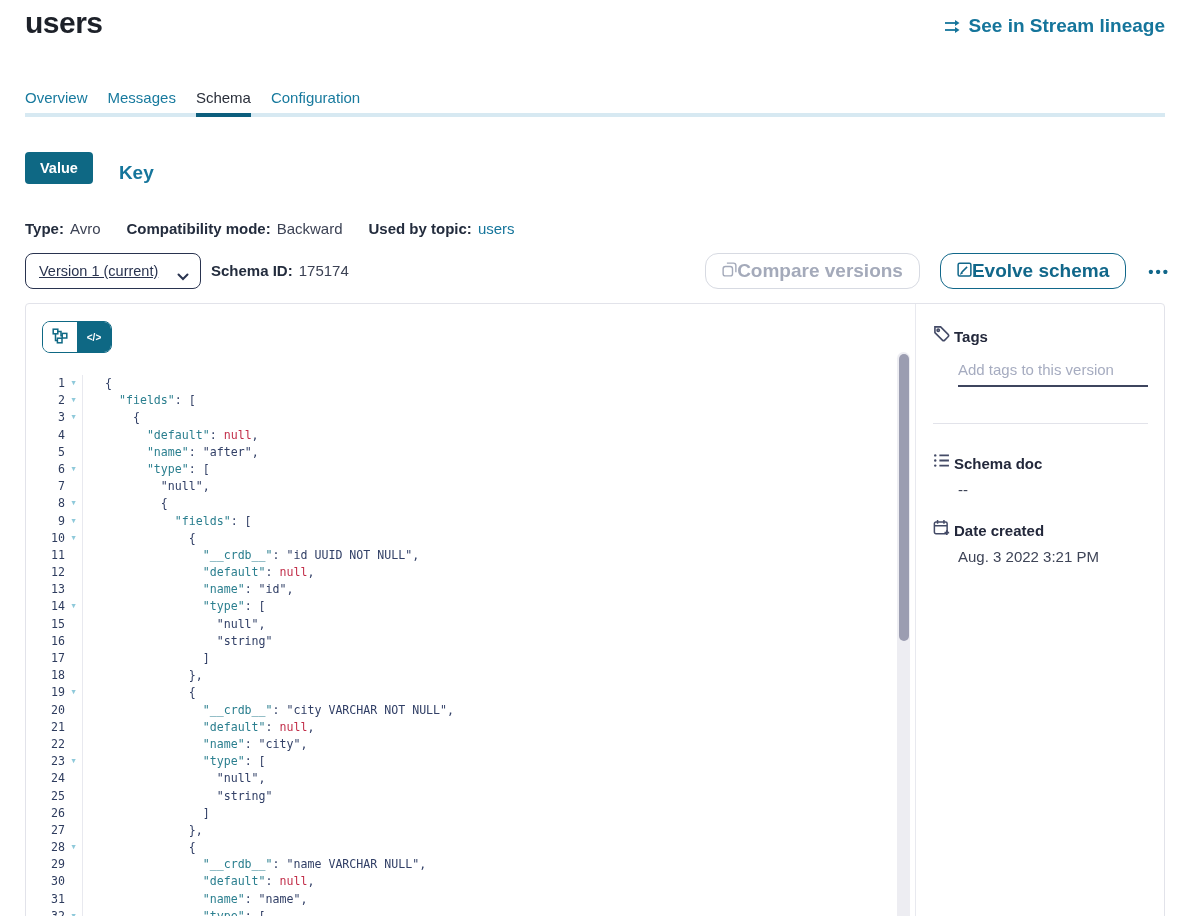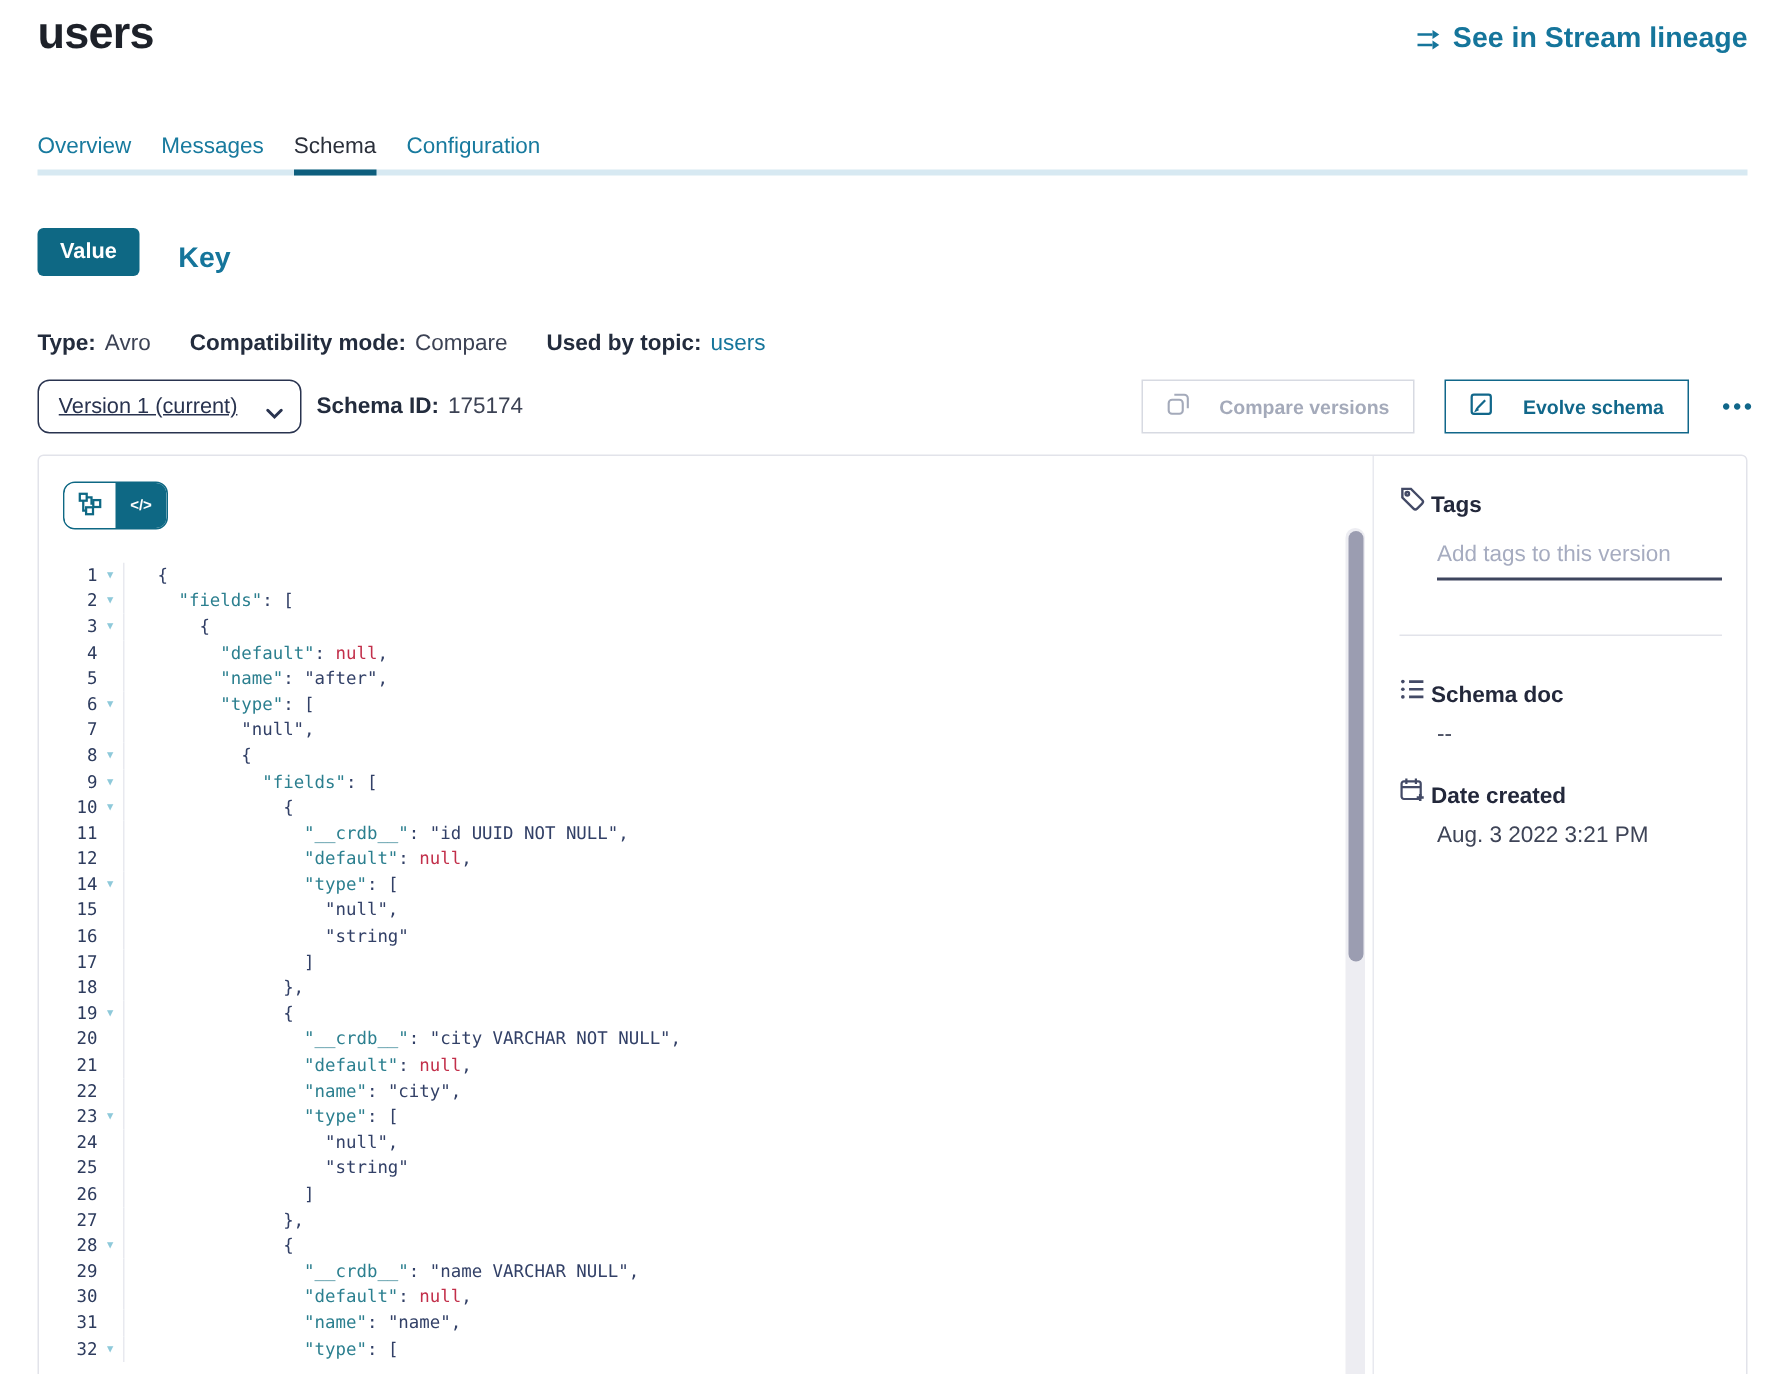--- a/index.html
+++ b/index.html
@@ -60,22 +60,22 @@
   }
   .select-wrap select {
     appearance:none; -webkit-appearance:none; width:100%; height:100%;
     border:none; background:transparent; font-family:inherit;
     font-size:14.5px; color:#29334f; padding:0 32px 0 13px; cursor:pointer;text-decoration:underline;
   }
   .select-wrap .chev { position:absolute; right:11px; top:13px; pointer-events:none; color:#29334f; }
   .schema-id { position:absolute; left:186px; top:9px; font-size:15px; display:flex; gap:6px; }
   .actions { position:absolute; right:-7px; top:0; display:flex; gap:20px; align-items:center; }
   .btn-outline {
-    display:flex; align-items:center; gap:20px; height:36px; padding:0 16px;
-    background:#fff; border-radius:0; font-size:13px; font-weight:bold;
+    display:flex; align-items:center; gap:0; height:36px; padding:0 16px;
+    background:#fff; border-radius:13px; font-size:19px; font-weight:bold;
     cursor:pointer; font-family:inherit;
   }
   .btn-compare { border:1px solid #d7dae2; color:#a4aaba; cursor:default; }
   .btn-evolve  { border:1px solid #11678a; color:#11678a; }
   .more-menu {
     background:none; border:none; color:#11678a; font-size:15px; letter-spacing:2px;
     cursor:pointer; font-weight:bold; padding:4px 2px;
   }
   
   .main-box {
@@ -159,21 +159,21 @@
   <button class="btn-key">Key</button>
 </div>
 
 <div class="meta-row">
     <div class="meta-item">
       <span class="meta-label">Type:</span>
       <span class="meta-value">Avro</span>
     </div>
     <div class="meta-item">
       <span class="meta-label">Compatibility mode:</span>
-      <span class="meta-value">Compare</span>
+      <span class="meta-value">Backward</span>
     </div>
     <div class="meta-item">
       <span class="meta-label">Used by topic:</span>
       <span class="meta-value link">users</span>
     </div>
   </div>
 
 <div class="version-row">
   <div class="select-wrap">
     <select id="version-select"><option>Version 1 (current)</option></select>
@@ -233,20 +233,21 @@
         <div class="code-line"><span class="gutter"><span class="ln">3</span><span class="fold">▼</span></span><span class="code-text">    {</span></div>
         <div class="code-line"><span class="gutter"><span class="ln">4</span><span class="fold"></span></span><span class="code-text">      <span class="tok-key">"default"</span>: <span class="tok-null">null</span>,</span></div>
         <div class="code-line"><span class="gutter"><span class="ln">5</span><span class="fold"></span></span><span class="code-text">      <span class="tok-key">"name"</span>: <span class="tok-str">"after"</span>,</span></div>
         <div class="code-line"><span class="gutter"><span class="ln">6</span><span class="fold">▼</span></span><span class="code-text">      <span class="tok-key">"type"</span>: [</span></div>
         <div class="code-line"><span class="gutter"><span class="ln">7</span><span class="fold"></span></span><span class="code-text">        <span class="tok-str">"null"</span>,</span></div>
         <div class="code-line"><span class="gutter"><span class="ln">8</span><span class="fold">▼</span></span><span class="code-text">        {</span></div>
         <div class="code-line"><span class="gutter"><span class="ln">9</span><span class="fold">▼</span></span><span class="code-text">          <span class="tok-key">"fields"</span>: [</span></div>
         <div class="code-line"><span class="gutter"><span class="ln">10</span><span class="fold">▼</span></span><span class="code-text">            {</span></div>
         <div class="code-line"><span class="gutter"><span class="ln">11</span><span class="fold"></span></span><span class="code-text">              <span class="tok-key">"__crdb__"</span>: <span class="tok-str">"id UUID NOT NULL"</span>,</span></div>
         <div class="code-line"><span class="gutter"><span class="ln">12</span><span class="fold"></span></span><span class="code-text">              <span class="tok-key">"default"</span>: <span class="tok-null">null</span>,</span></div>
+        <div class="code-line"><span class="gutter"><span class="ln">13</span><span class="fold"></span></span><span class="code-text">              <span class="tok-key">"name"</span>: <span class="tok-str">"id"</span>,</span></div>
         <div class="code-line"><span class="gutter"><span class="ln">14</span><span class="fold">▼</span></span><span class="code-text">              <span class="tok-key">"type"</span>: [</span></div>
         <div class="code-line"><span class="gutter"><span class="ln">15</span><span class="fold"></span></span><span class="code-text">                <span class="tok-str">"null"</span>,</span></div>
         <div class="code-line"><span class="gutter"><span class="ln">16</span><span class="fold"></span></span><span class="code-text">                <span class="tok-str">"string"</span></span></div>
         <div class="code-line"><span class="gutter"><span class="ln">17</span><span class="fold"></span></span><span class="code-text">              ]</span></div>
         <div class="code-line"><span class="gutter"><span class="ln">18</span><span class="fold"></span></span><span class="code-text">            },</span></div>
         <div class="code-line"><span class="gutter"><span class="ln">19</span><span class="fold">▼</span></span><span class="code-text">            {</span></div>
         <div class="code-line"><span class="gutter"><span class="ln">20</span><span class="fold"></span></span><span class="code-text">              <span class="tok-key">"__crdb__"</span>: <span class="tok-str">"city VARCHAR NOT NULL"</span>,</span></div>
         <div class="code-line"><span class="gutter"><span class="ln">21</span><span class="fold"></span></span><span class="code-text">              <span class="tok-key">"default"</span>: <span class="tok-null">null</span>,</span></div>
         <div class="code-line"><span class="gutter"><span class="ln">22</span><span class="fold"></span></span><span class="code-text">              <span class="tok-key">"name"</span>: <span class="tok-str">"city"</span>,</span></div>
         <div class="code-line"><span class="gutter"><span class="ln">23</span><span class="fold">▼</span></span><span class="code-text">              <span class="tok-key">"type"</span>: [</span></div>

